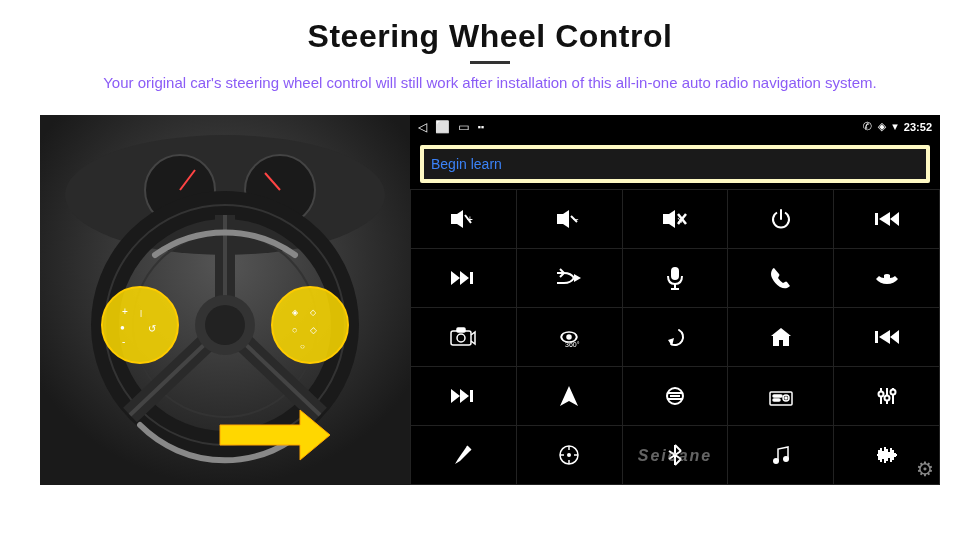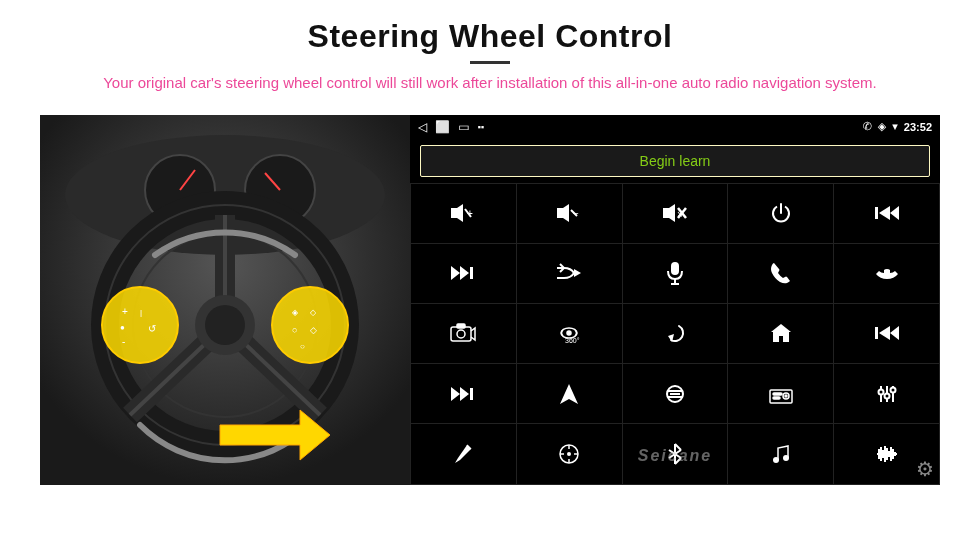--- a/index.html
+++ b/index.html
@@ -34,21 +34,21 @@
 
     .title-divider {
       width: 40px;
       height: 3px;
       background: #333;
       margin: 6px auto 8px;
     }
 
     .subtitle {
       font-size: 15px;
-      color: #ec4899;
+      color: #8b5cf6;
       text-align: center;
       max-width: 780px;
       line-height: 1.5;
     }
 
     .content-row {
       display: flex;
       width: 100%;
       margin-top: 14px;
       height: 370px;
@@ -104,26 +104,26 @@
 
     
     .begin-learn-row {
       padding: 6px 10px;
       background: #000;
     }
 
     .begin-learn-btn {
       display: block;
       width: 100%;
-      border: 1px solid #fef9c3;
+      border: 4px solid #fef9c3;
       background: #1a1a1a;
-      color: #84cc16;
+      color: #3b82f6;
       font-size: 14px;
       padding: 7px;
-      text-align: center;
+      text-align: left;
       cursor: pointer;
       border-radius: 2px;
     }
 
     
     .icon-grid {
       flex: 1;
       display: grid;
       grid-template-columns: repeat(5, 1fr);
       grid-template-rows: repeat(5, 1fr);

